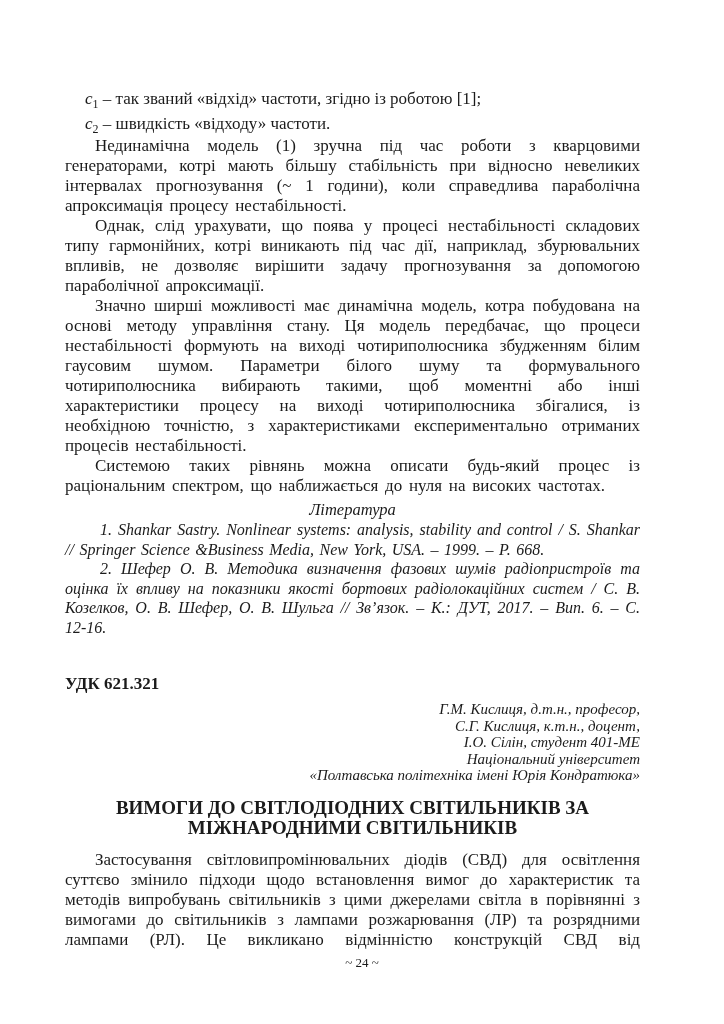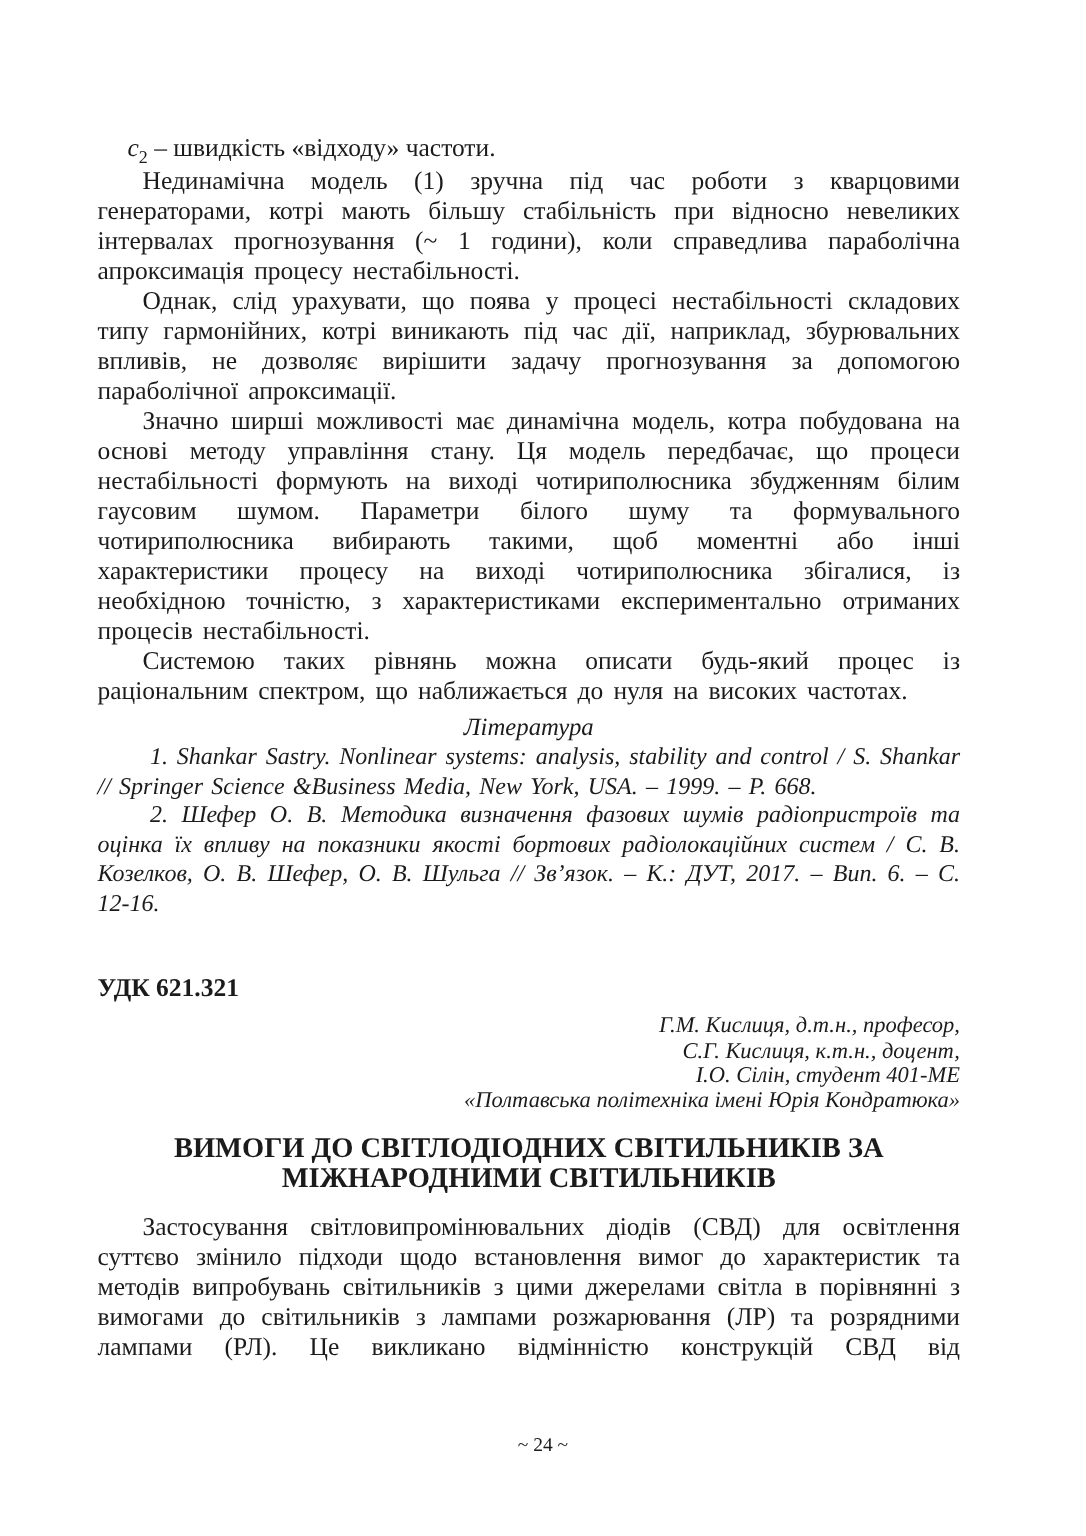--- a/index.html
+++ b/index.html
@@ -102,40 +102,42 @@
   }
 </style>
 </head>
 <body>
 
 <div class="page">
   <div class="content">
 
     <section>
       <div class="defs">
+        <div><span class="var">c</span><sub>1</sub><span> – так званий «відхід» частоти, згідно із роботою [1];</span></div>
         <div><span class="var">c</span><sub>2</sub><span> – швидкість «відходу» частоти.</span></div>
       </div>
 
       <p class="para">Нединамічна модель (1) зручна під час роботи з кварцовими генераторами, котрі мають більшу стабільність при відносно невеликих інтервалах прогнозування (~ 1 години), коли справедлива параболічна апроксимація процесу нестабільності.</p>
       <p class="para">Однак, слід урахувати, що поява у процесі нестабільності складових типу гармонійних, котрі виникають під час дії, наприклад, збурювальних впливів, не дозволяє вирішити задачу прогнозування за допомогою параболічної апроксимації.</p>
       <p class="para">Значно ширші можливості має динамічна модель, котра побудована на основі методу управління стану. Ця модель передбачає, що процеси нестабільності формують на виході чотириполюсника збудженням білим гаусовим шумом. Параметри білого шуму та формувального чотириполюсника вибирають такими, щоб моментні або інші характеристики процесу на виході чотириполюсника збігалися, із необхідною точністю, з характеристиками експериментально отриманих процесів нестабільності.</p>
       <p class="para">Системою таких рівнянь можна описати будь-який процес із раціональним спектром, що наближається до нуля на високих частотах.</p>
 
       <div class="ref-heading">Література</div>
       <p class="ref">1. Shankar Sastry. Nonlinear systems: analysis, stability and control / S. Shankar // Springer Science &amp;Business Media, New York, USA. – 1999. – P. 668.</p>
       <p class="ref">2. Шефер О. В. Методика визначення фазових шумів радіопристроїв та оцінка їх впливу на показники якості бортових радіолокаційних систем / С. В. Козелков, О. В. Шефер, О. В. Шульга // Зв’язок. – К.: ДУТ, 2017. – Вип. 6. – С. 12-16.</p>
     </section>
 
     <section>
       <div class="udc">УДК 621.321</div>
 
       <div class="authors">
         <div>Г.М. Кислиця, д.т.н., професор,</div>
         <div>С.Г. Кислиця, к.т.н., доцент,</div>
         <div>І.О. Сілін, студент 401-МЕ</div>
+        <div>Національний університет</div>
         <div>«Полтавська політехніка імені Юрія Кондратюка»</div>
       </div>
 
       <div class="title">
         <div>ВИМОГИ ДО СВІТЛОДІОДНИХ СВІТИЛЬНИКІВ ЗА</div>
         <div>МІЖНАРОДНИМИ СВІТИЛЬНИКІВ</div>
       </div>
 
       <p class="intro">Застосування світловипромінювальних діодів (СВД) для освітлення суттєво змінило підходи щодо встановлення вимог до характеристик та методів випробувань світильників з цими джерелами світла в порівнянні з вимогами до світильників з лампами розжарювання (ЛР) та розрядними лампами (РЛ). Це викликано відмінністю конструкцій СВД від</p>
     </section>

